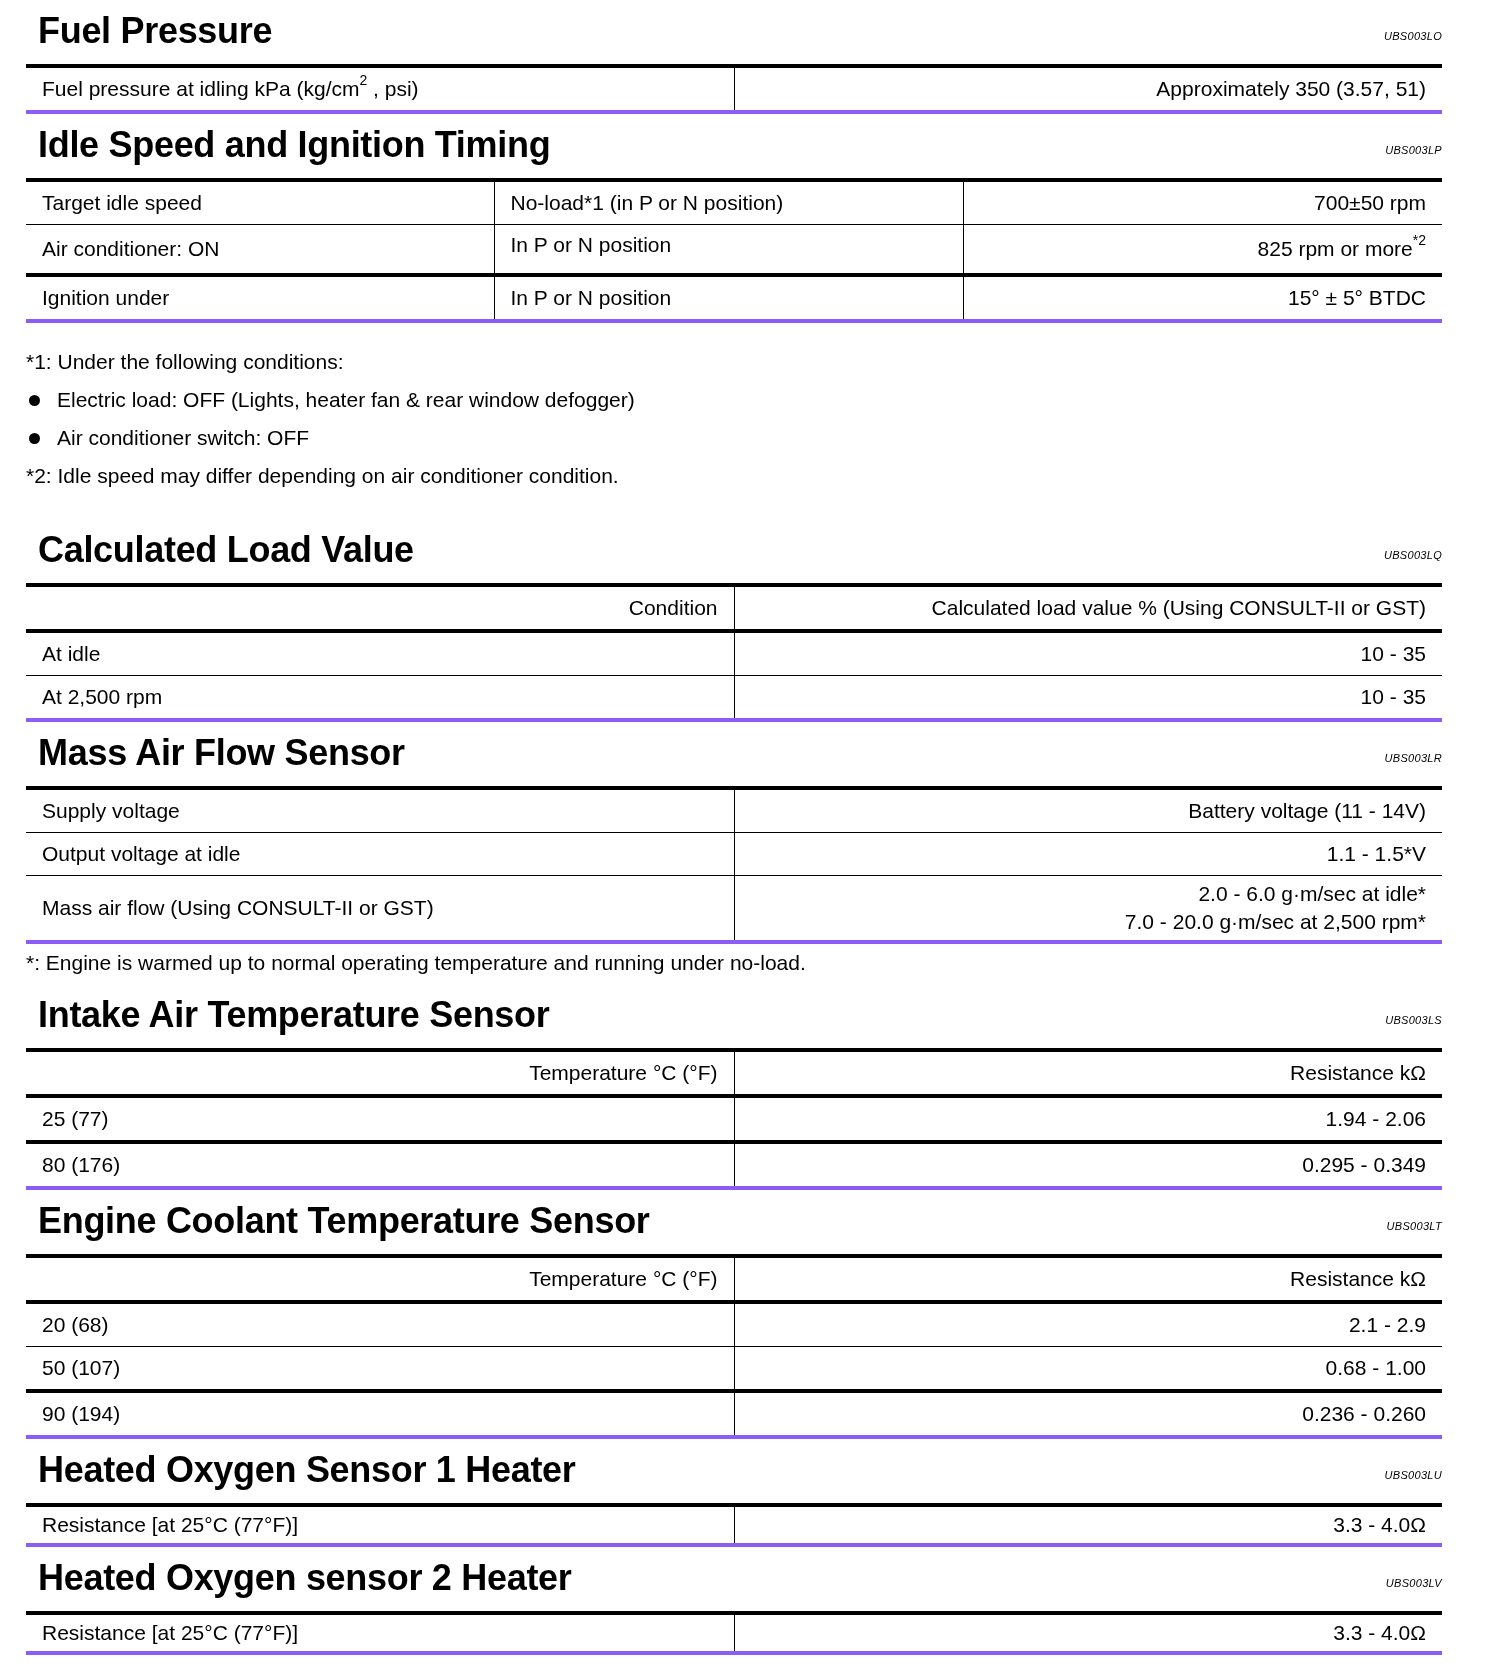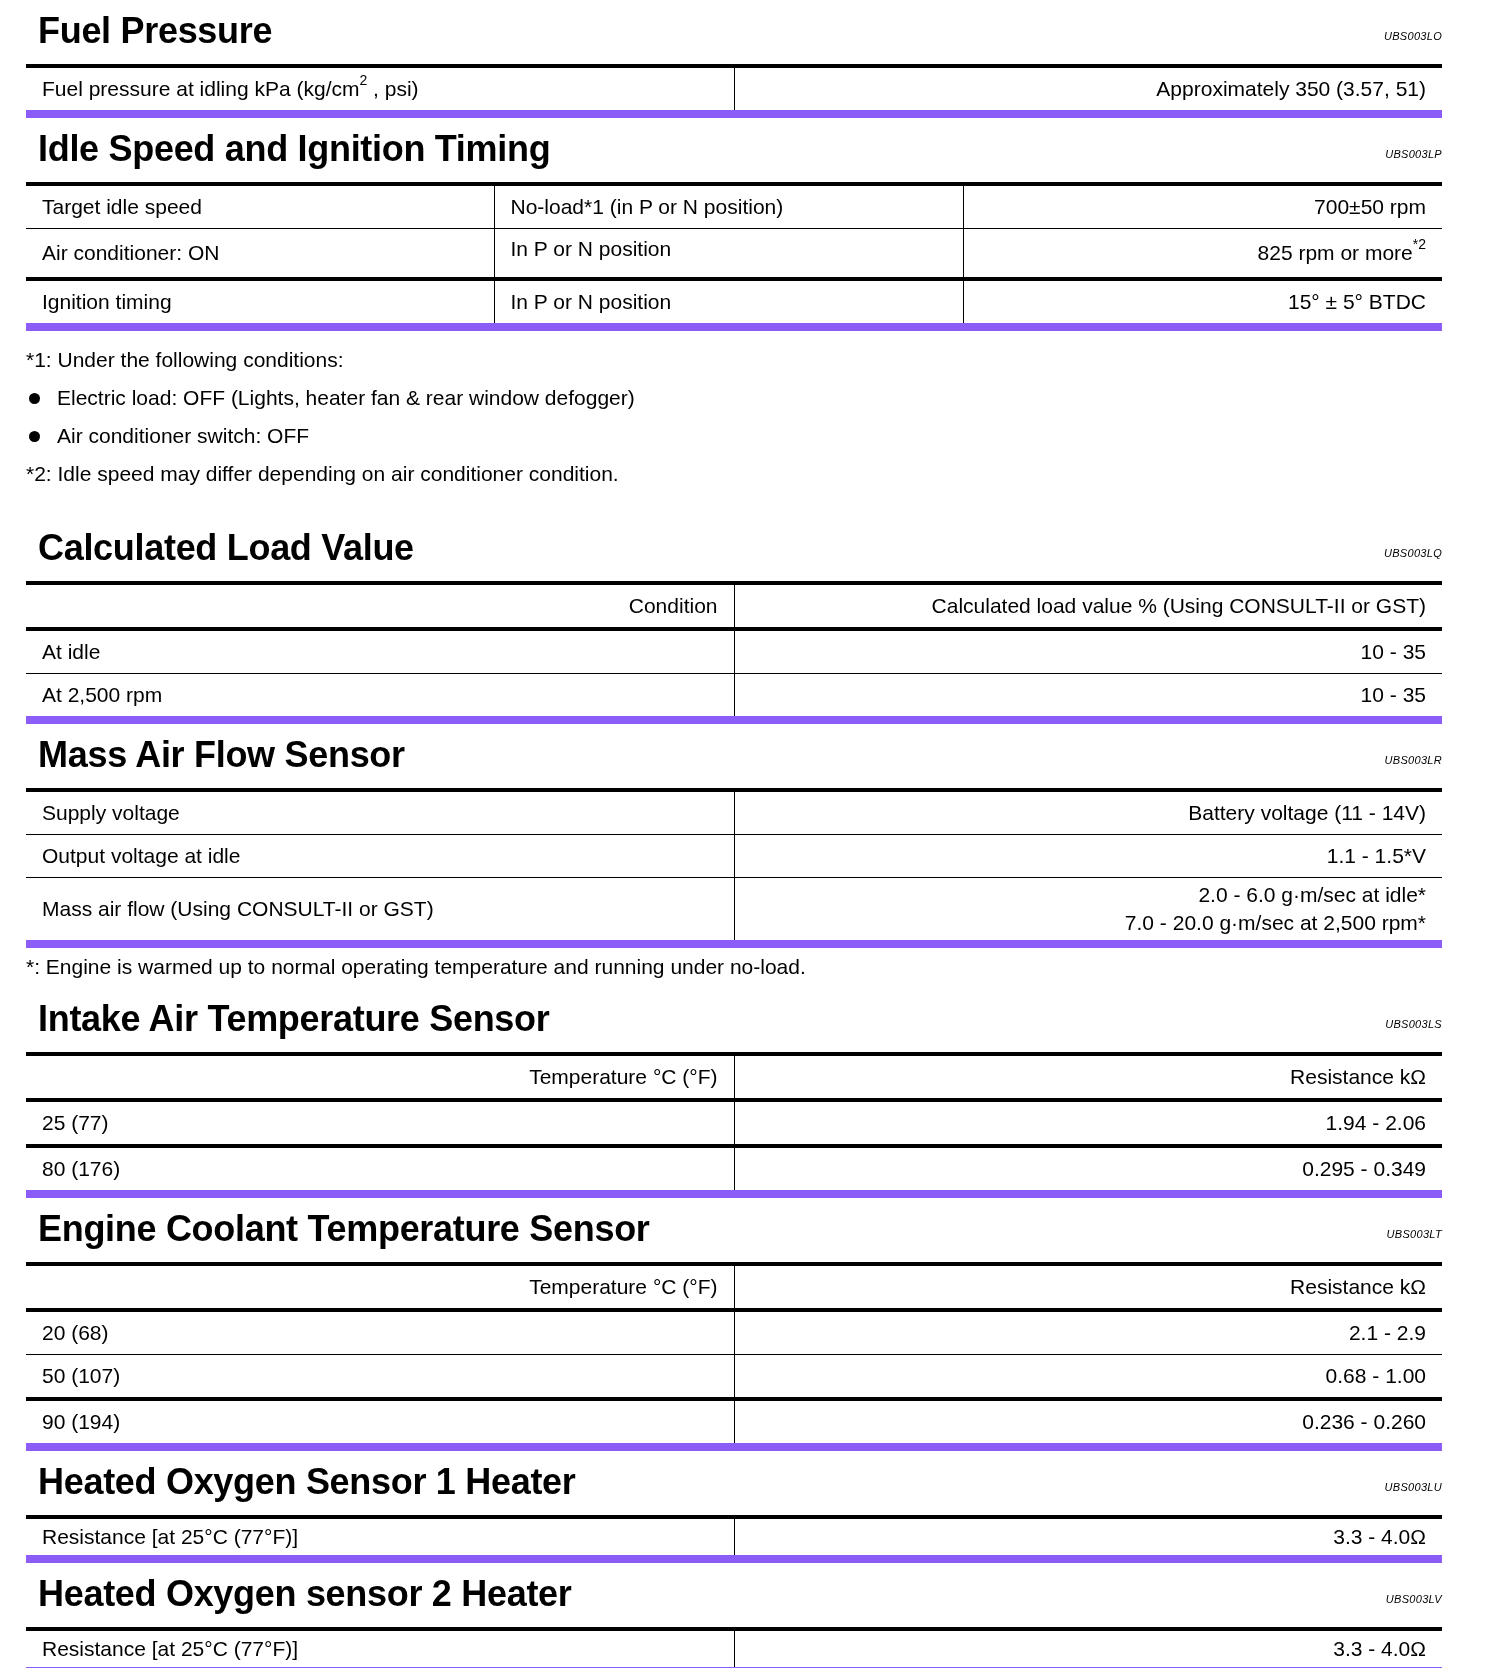--- a/index.html
+++ b/index.html
@@ -14,37 +14,37 @@
   .section-title {
     position: absolute; left: 12px; bottom: 12px;
     font-size: 36px; font-weight: bold; letter-spacing: -0.3px; white-space: nowrap;
   }
   .section-code {
     position: absolute; right: 0; bottom: 22px;
     font-size: 11px; font-style: italic; letter-spacing: 0.3px; margin-left: 12px;
   }
   table.spec {
     width: 1416px; border-collapse: collapse; table-layout: fixed;
-    border-top: 4px solid #000; border-bottom: 8px solid #8b5cf6;
+    border-top: 4px solid #000; border-bottom: 4px solid #8b5cf6;
   }
   table.spec td {
     font-size: 21px; padding: 0 16px; height: 42px; vertical-align: middle;
     border-top: 2px solid #000; border-left: 1px solid #000; line-height: 1.3;
   }
   table.spec tr:first-child td { border-top: none; }
   table.spec td:first-child { border-left: none; }
   table.spec tr.thin td { border-top-width: 1.5px; }
   table.spec tr.thick td { border-top-width: 4px; }
   .c { text-align: right; }
   sup { font-size: 14px; vertical-align: top; position: relative; top: -4px; }
   .notes { font-size: 21px; }
   .note-line { height: 38px; line-height: 38px; white-space: nowrap; }
   .bullet-line { display: flex; align-items: center; }
   .bullet-dot { display: inline-block; width: 11px; height: 11px; border-radius: 50%; background: #000; margin: 0 17px 0 3px; }
-  .notes.first { padding-top: 10px; }
+  .notes.first { padding-top: 20px; }
 </style>
 </head>
 <body>
 
 <div class="page">
 
   <div class="section-head">
     <div class="section-title">Fuel Pressure</div>
     <div class="section-code">UBS003LO</div>
   </div>
@@ -76,21 +76,21 @@
       <td>Target idle speed</td>
       <td>No-load*1 (in P or N position)</td>
       <td class="c">700±50 rpm</td>
     </tr>
     <tr class="thin" style="height:48px">
       <td>Air conditioner: ON</td>
       <td style="vertical-align:top;padding-top:6px">In P or N position</td>
       <td class="c"><span>825 rpm or more</span><sup>*2</sup></td>
     </tr>
     <tr class="thick">
-      <td>Ignition timing</td>
+      <td>Ignition under</td>
       <td>In P or N position</td>
       <td class="c">15° ± 5° BTDC</td>
     </tr>
   </tbody>
     </table>
   <div class="notes first">
     <div class="note-line">*1: Under the following conditions:</div>
     <div class="note-line bullet-line">
       <span class="bullet-dot"></span>
       <span>Electric load: OFF (Lights, heater fan &amp; rear window defogger)</span>

